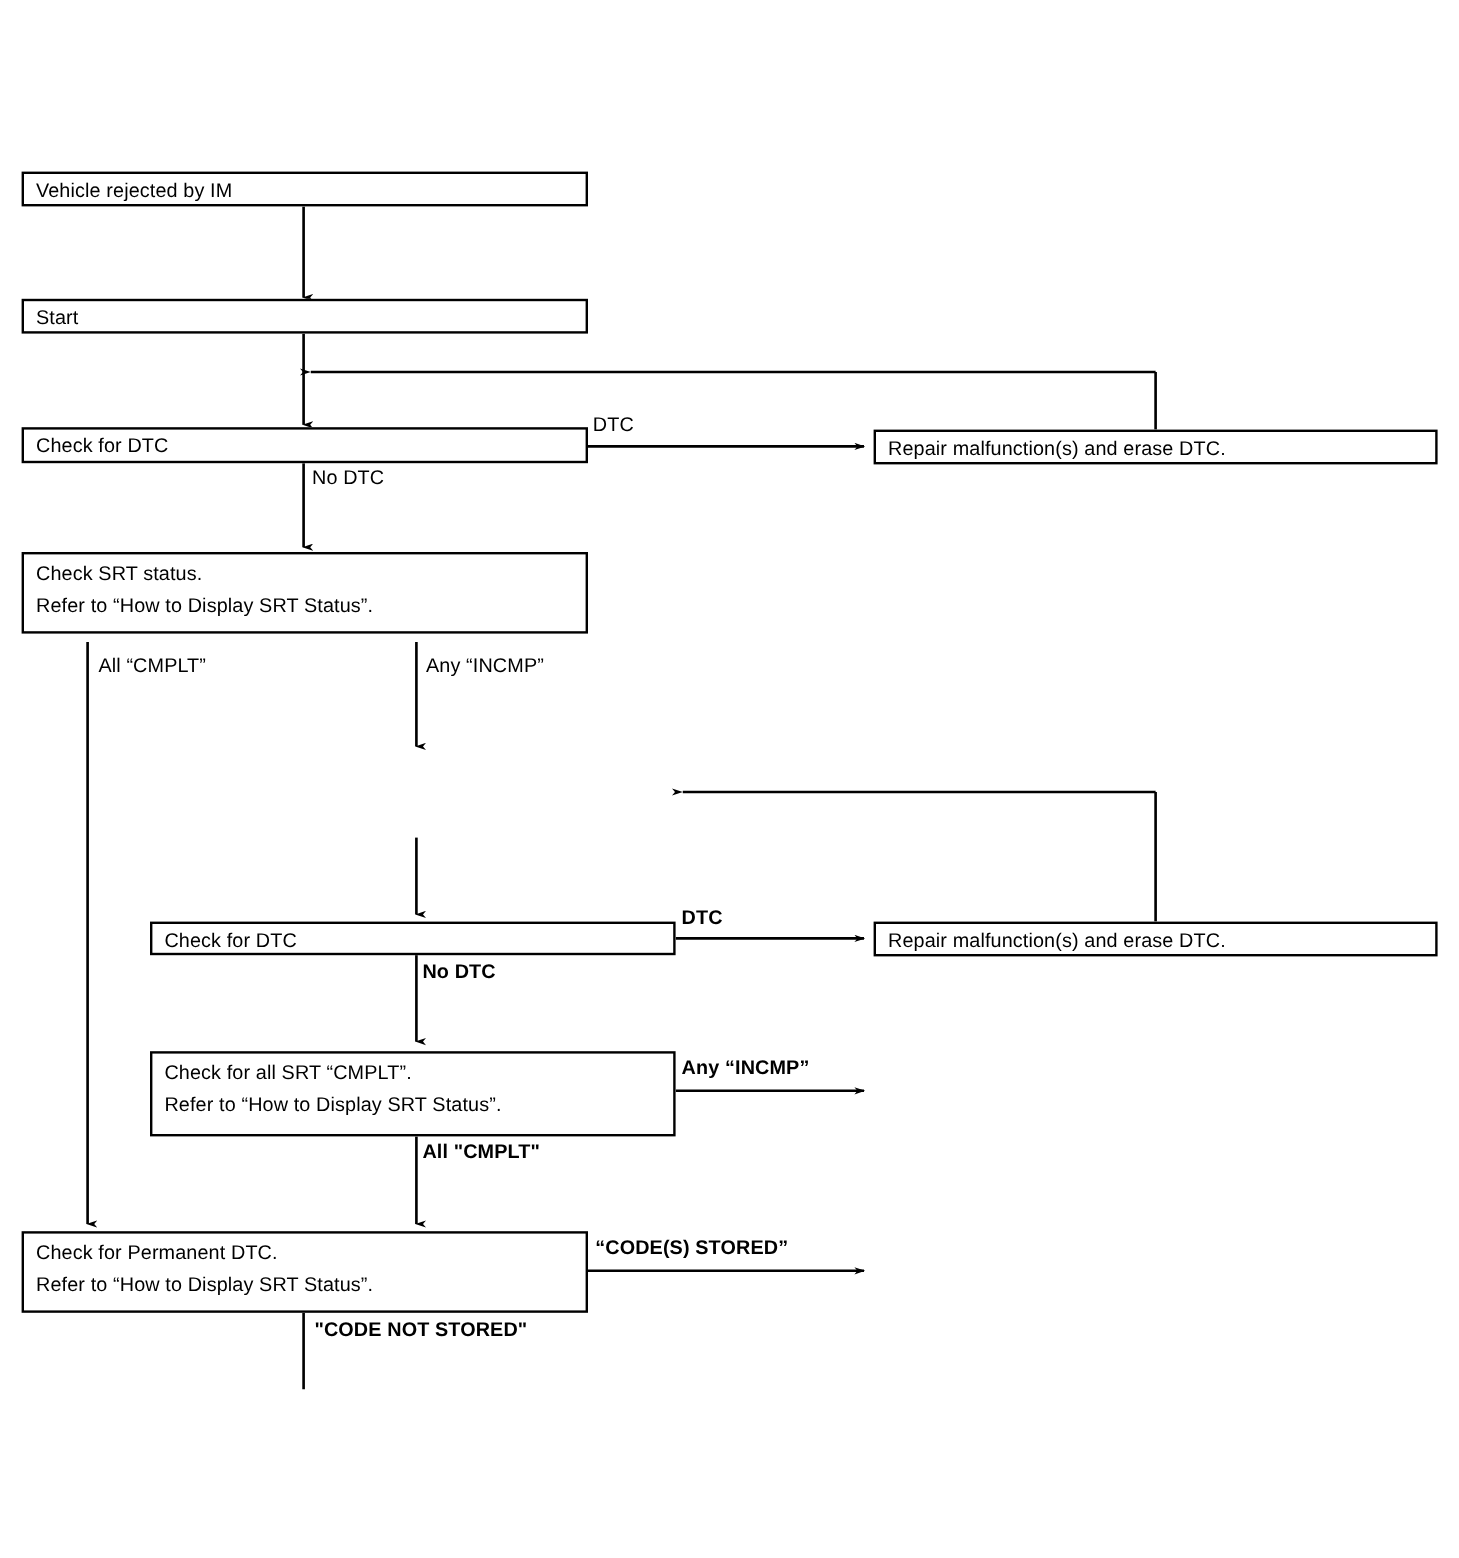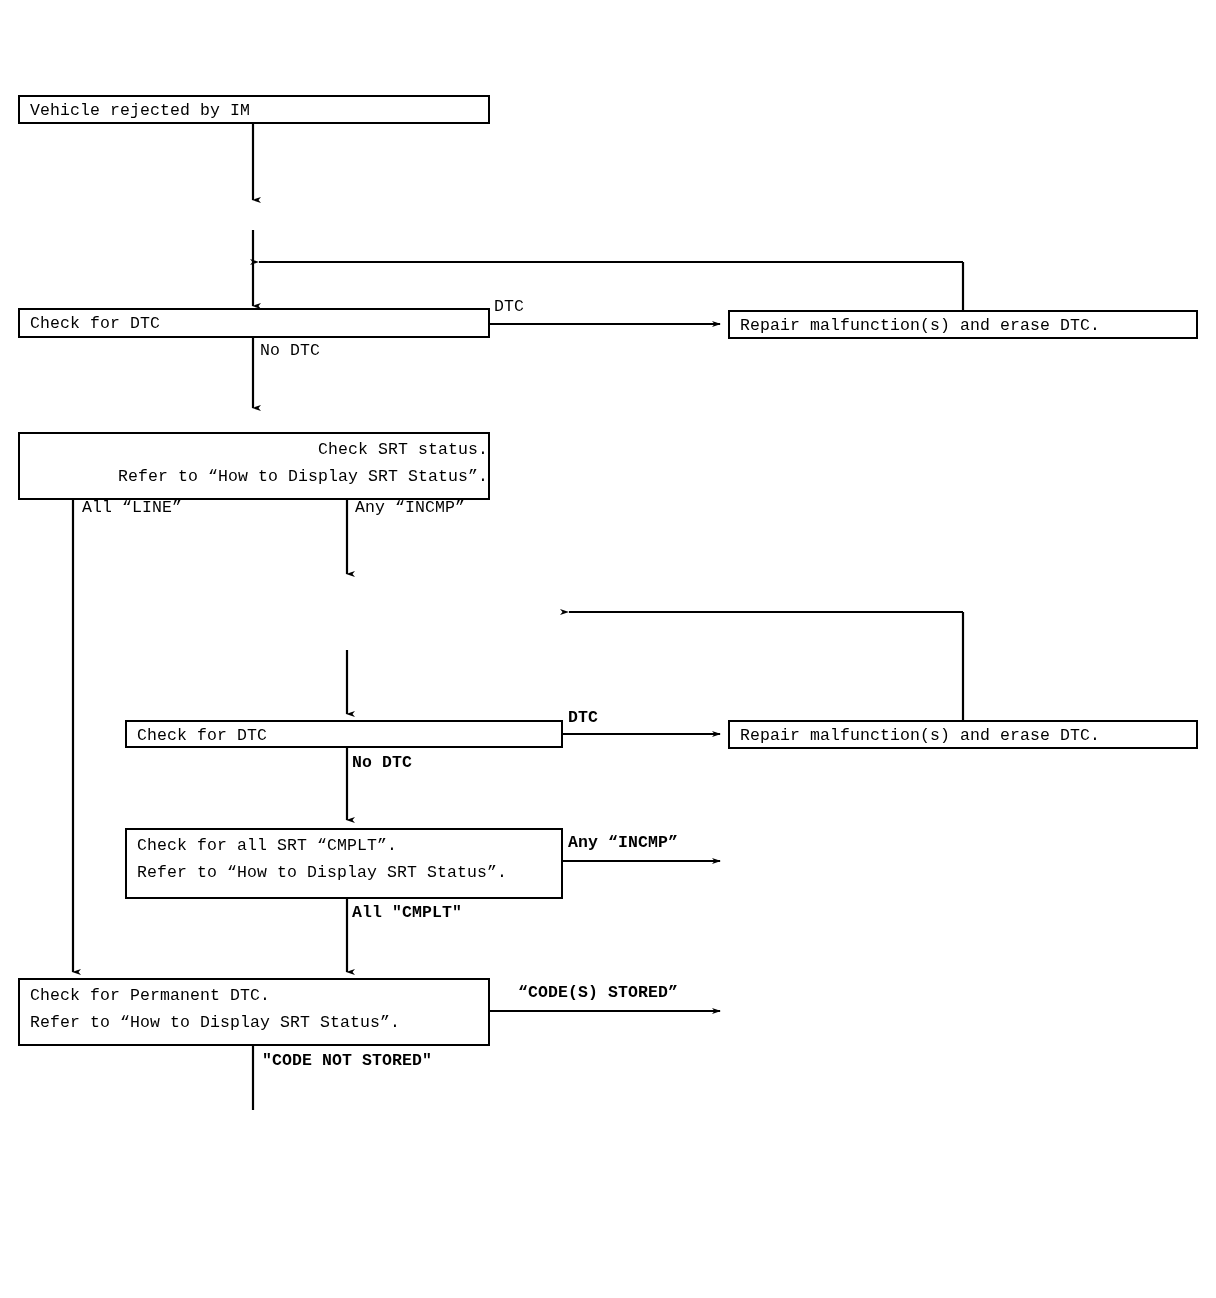--- a/index.html
+++ b/index.html
@@ -1,22 +1,23 @@
 <!DOCTYPE html>
 <html><head>
 <meta charset="utf-8">
 <style>
   html,body{margin:0;padding:0;background:#ffffff;}
   #canvas{
     position:relative;
     width:1216px;
     height:1110px;
     background:#ffffff;
-    font-family:Liberation Mono, monospace;
+    font-family:Liberation Sans, sans-serif;
     overflow:hidden;
+    margin-top:48px;
   }
   .node{
     position:absolute;
     box-sizing:border-box;
     border:2px solid #000000;
     background:#ffffff;
     color:#000000;
     font-size:16.5px;
     line-height:1.62;
     padding:3px 0 0 10px;
@@ -88,55 +89,56 @@
       <line x1="347" y1="899" x2="347" y2="972" marker-end="url(#arrow-down)"></line>
 
       <line x1="490" y1="1011" x2="720" y2="1011" marker-end="url(#arrow-right)"></line>
 
       <line x1="253" y1="1046" x2="253" y2="1118" marker-end="url(#arrow-down)"></line>
     </g>
   </svg>
 
   <div class="node tight" style="left:18px;top:95px;width:472px;height:29px;">Vehicle rejected by IM</div>
 
+  <div class="node tight" style="left:18px;top:201px;width:472px;height:29px;">Start</div>
 
   <div class="node tight" style="left:18px;top:308px;width:472px;height:30px;">Check for DTC</div>
 
   <div class="node tight" style="left:728px;top:310px;width:470px;height:29px;">Repair malfunction(s) and erase DTC.</div>
 
-  <div class="node" style="left:18px;top:432px;width:472px;height:68px;text-align:right;">Check SRT status.
+  <div class="node" style="left:18px;top:412px;width:472px;height:68px;">Check SRT status.
 Refer to “How to Display SRT Status”.</div>
 
 
   <div class="node tight" style="left:125px;top:720px;width:438px;height:28px;">Check for DTC</div>
 
   <div class="node tight" style="left:728px;top:720px;width:470px;height:29px;">Repair malfunction(s) and erase DTC.</div>
 
   <div class="node" style="left:125px;top:828px;width:438px;height:71px;">Check for all SRT “CMPLT”.
 Refer to “How to Display SRT Status”.</div>
 
 
   <div class="node" style="left:18px;top:978px;width:472px;height:68px;">Check for Permanent DTC.
 Refer to “How to Display SRT Status”.</div>
 
 
 
   <div class="edge-label" style="left:494px;top:297px;">DTC</div>
 
   <div class="edge-label" style="left:260px;top:341px;">No DTC</div>
 
-  <div class="edge-label" style="left:82px;top:498px;">All “LINE”</div>
+  <div class="edge-label" style="left:82px;top:498px;">All “CMPLT”</div>
 
   <div class="edge-label" style="left:355px;top:498px;">Any “INCMP”</div>
 
   <div class="edge-label bold" style="left:568px;top:708px;">DTC</div>
 
   <div class="edge-label bold" style="left:352px;top:753px;">No DTC</div>
 
   <div class="edge-label bold" style="left:568px;top:833px;">Any “INCMP”</div>
 
   <div class="edge-label bold" style="left:352px;top:903px;">All "CMPLT"</div>
 
-  <div class="edge-label bold" style="left:518px;top:983px;">“CODE(S) STORED”</div>
+  <div class="edge-label bold" style="left:496px;top:983px;">“CODE(S) STORED”</div>
 
   <div class="edge-label bold" style="left:262px;top:1051px;">"CODE NOT STORED"</div>
 
 </div>
 
 </body></html>

